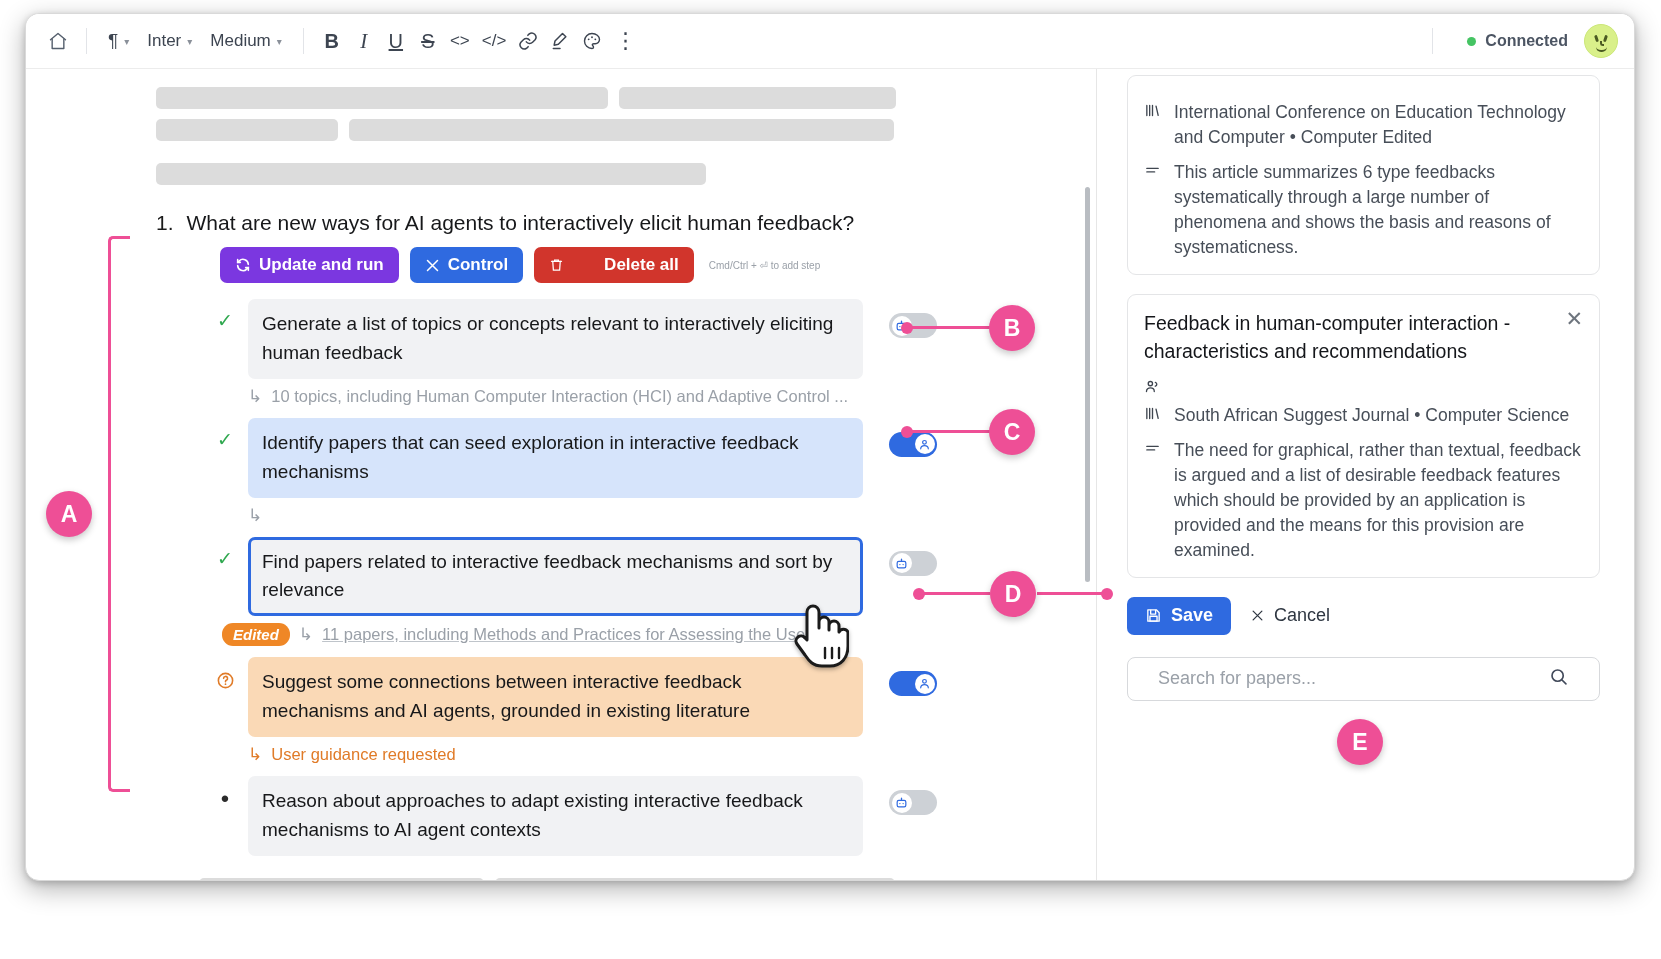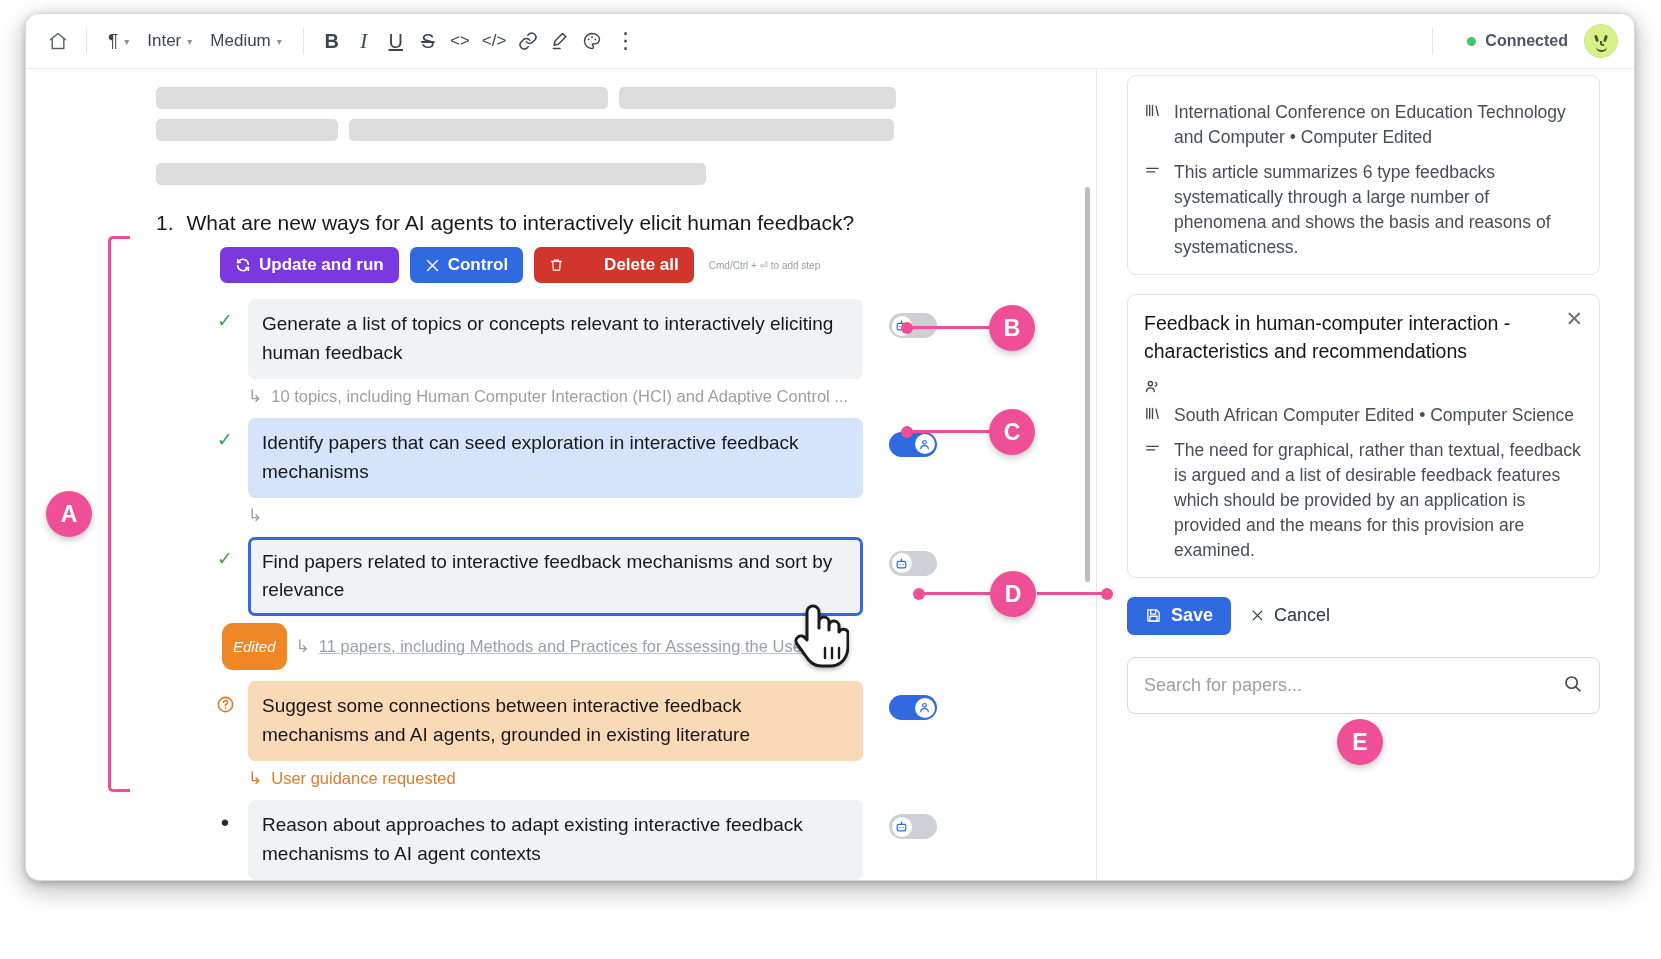--- a/index.html
+++ b/index.html
@@ -112,22 +112,22 @@
   .chip.grey    { background:#f1f2f4; }
   .chip.blue    { background:#d6e4fb; }
   .chip.focus   { background:#f1f2f4; border: 3px solid #2f6ae0; padding: 8px 11px; }
   .chip.orange  { background:#fad9b6; }
 
   .sub { display:flex; align-items:center; gap:9px; margin: 7px 0 11px 34px; font-size:16.5px; color:#9aa0a8; }
   .sub .arrow { color:#9aa0a8; font-size:17px; }
   .sub.orange, .sub.orange .arrow { color:#e07b28; }
   .sub .linked { text-decoration: underline; text-decoration-color:#bfc4ca; }
   .badge-edited {
-    background:#ef8726; color:#fff; font-size:15px; font-style: italic; font-weight:400;
-    padding: 15px 11px; border-radius: 11px;
+    background:#ef8726; color:#fff; font-size:15px; font-style: italic; font-weight:700;
+    padding: 3px 11px; border-radius: 11px;
   }
 
   
   .toggle { width: 48px; height: 25px; border-radius: 13px; position:relative; flex:none;
             margin: 14px 0 0 14px; cursor:pointer; }
   .toggle.off { background:#cdd1d6; }
   .toggle.on  { background:#2f6ae0; }
   .knob { position:absolute; top:2.5px; width:20px; height:20px; border-radius:50%;
           background:#fff; display:flex; align-items:center; justify-content:center; }
   .toggle.off .knob { left: 2.5px; }
@@ -150,21 +150,21 @@
   }
   .card.rel { position:relative; }
 
   .panel-actions { display:flex; align-items:center; gap:19px; margin: 4px 0 22px 0; }
   .btn-save { display:flex; align-items:center; gap:9px; height:38px; padding: 0 18px;
               background:#2f6ae0; color:#fff; border-radius:7px; font-size:18px; font-weight:700; cursor:pointer; }
   .btn-cancel { display:flex; align-items:center; gap:9px; font-size:18px; color:#2f3742; cursor:pointer;justify-content:center; }
 
   .search {
     display:flex; align-items:center; gap:10px;
-    border:1px solid #d7d9dc; border-radius:8px; height:57px; padding: 0 16px; background:#fff;
+    border:1px solid #d7d9dc; border-radius:8px; height:44px; padding: 0 30px; background:#fff;
   }
   .search input {
     flex:1; border:none; outline:none; font-size:18px; color:#3b424b;
     font-family:"Liberation Sans", sans-serif; background:transparent;
   }
   .search input::placeholder { color:#9aa0a8; }
   .search .s-ico { color:#41495a; flex:none; }
 
   
   .pin {
@@ -452,21 +452,21 @@
                 <path d="M16 6.2a2.8 2.8 0 0 1 0 5.4"></path>
               </svg>
             </span>
           </div>
           <div class="meta" style="margin-top:4px;">
             <span class="mi">
               <svg width="17" height="17" viewBox="0 0 24 24" fill="none" stroke="#3f4650" stroke-width="1.9" stroke-linecap="round">
                 <path d="M4 5v14M8 5v14M12 5v14M17 5.8l3 13"></path>
               </svg>
             </span>
-            <span class="mt">South African Computer Edited • Computer Science</span>
+            <span class="mt">South African Suggest Journal • Computer Science</span>
           </div>
           <div class="meta">
             <span class="mi">
               <svg width="17" height="17" viewBox="0 0 24 24" fill="none" stroke="#3f4650" stroke-width="1.9" stroke-linecap="round">
                 <path d="M4 9h16M4 14h11"></path>
               </svg>
             </span>
             <span class="mt">The need for graphical, rather than textual, feedback is argued and a list of desirable feedback features which should be provided by an application is provided and the means for this provision are examined.</span>
           </div>
         </div>

